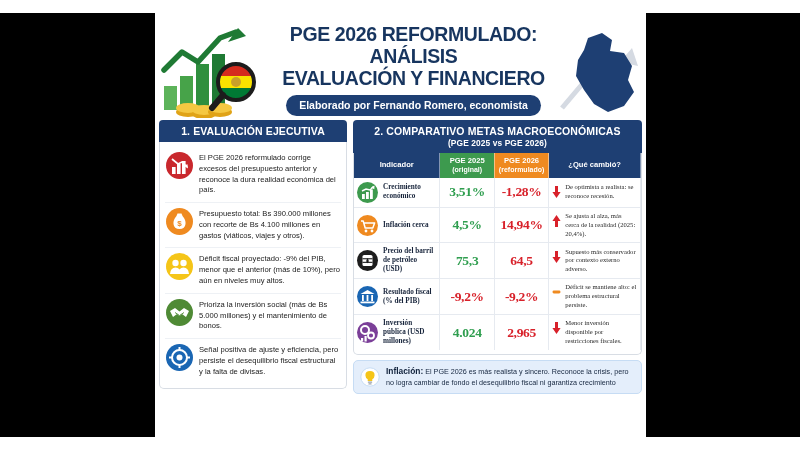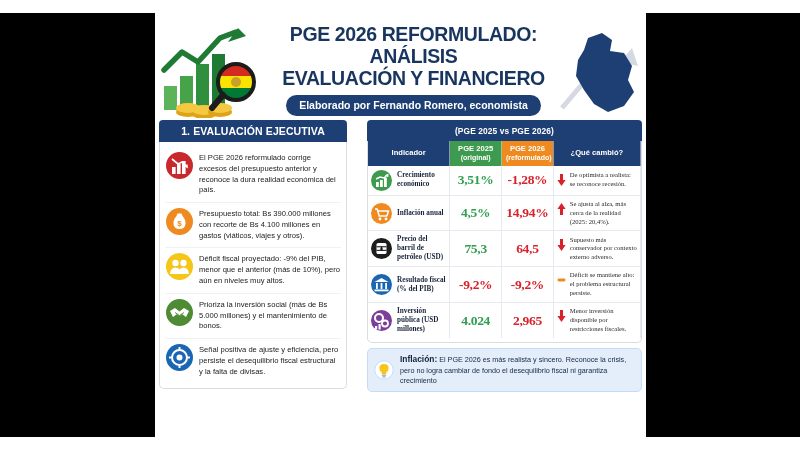--- a/index.html
+++ b/index.html
@@ -37,21 +37,21 @@
   }
   .author-badge {
     display: inline-block; margin-top: 6px;
     background: #1e3f73; color: #ffffff;
     font-size: 10.5px; font-weight: bold;
     padding: 4px 13px 5px; border-radius: 11px;
     white-space: nowrap;
   }
 
   
-  .body { position: absolute; top: 120px; left: 0; right: 0; bottom: 0; display: flex; gap: 20px; padding: 0 4px; }
+  .body { position: absolute; top: 120px; left: 0; right: 0; bottom: 0; display: flex; gap: 6px; padding: 0 4px; }
   .col-left  { width: 188px; flex: none; }
   .col-right { flex: 1; }
 
   .panel-head {
     background: #1e3f73; color: #ffffff;
     font-size: 10.5px; font-weight: bold; text-align: center;
     padding: 5px 4px; border-radius: 4px 4px 0 0;
     letter-spacing: .1px;
   }
   .panel-head .sub { font-size: 8.4px; font-weight: bold; display: block; margin-top: 1px; }
@@ -234,20 +234,21 @@
               </svg>
             </span>
             <span class="bullet-text">Señal positiva de ajuste y eficiencia, pero persiste el desequilibrio fiscal estructural y la falta de divisas.</span>
           </div>
 
         </div>
       </div>
 
       <div class="col-right">
         <div class="panel-head">
+          <span>2. COMPARATIVO METAS MACROECONÓMICAS</span>
           <span class="sub">(PGE 2025 vs PGE 2026)</span>
         </div>
 
         <div class="panel-body" style="padding:0 0 4px">
           <table class="cmp">
             <thead>
               <tr>
                 <th class="c-ind">Indicador</th>
                 <th class="c-25">
                   <span>PGE 2025</span>
@@ -298,21 +299,21 @@
               <tr>
                 <td>
                   <div class="ind-cell">
                     <span class="ind-icon" style="background:#ef8a20">
                       <svg viewBox="0 0 21 21" width="21" height="21">
                         <path d="M4 6 h2.2 l2 7 h7.6 l1.8-5 H7.2" fill="none" stroke="#fff" stroke-width="1.5" stroke-linejoin="round"></path>
                         <circle cx="9" cy="16" r="1.4" fill="#fff"></circle>
                         <circle cx="15" cy="16" r="1.4" fill="#fff"></circle>
                       </svg>
                     </span>
-                    <span class="ind-label">Inflación anual</span>
+                    <span class="ind-label">Inflación cerca</span>
                   </div>
                 </td>
                 <td>
                     <div class="val pos">4,5%</div>
                   </td>
                 <td>
                     <div class="val neg">14,94%</div>
                   </td>
                 <td class="chg">
                   <div class="chg-cell">

